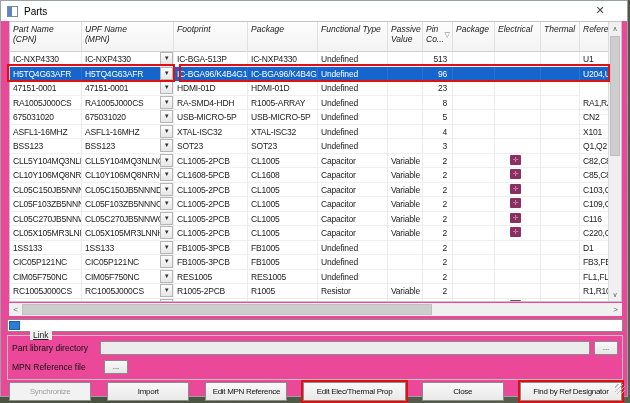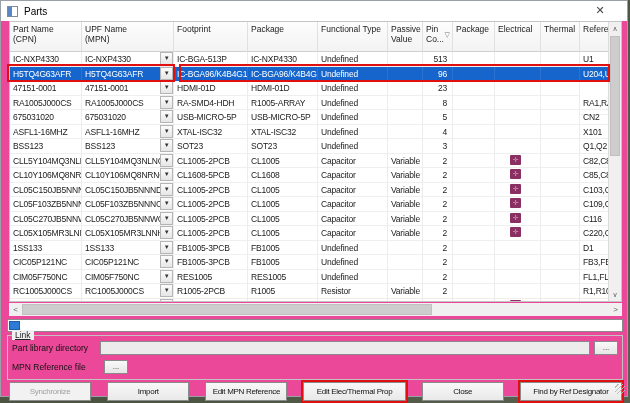--- a/index.html
+++ b/index.html
@@ -15,21 +15,21 @@
   }
   
   .titlebar{position:absolute;left:0;top:0;width:100%;height:20px;background:#ffffff;display:flex;align-items:center;}
   .title-icon{width:11px;height:11px;margin-left:6px;border:1px solid #7d8aa0;background:#fff;position:relative;box-sizing:border-box;}
   .title-icon::before{content:"";position:absolute;left:0;top:0;width:4px;height:9px;background:#5b86c5;}
   .title-text{font-size:10px;color:#000;margin-left:6px;}
   .close-btn{position:absolute;right:18px;top:1px;width:18px;height:16px;text-align:center;line-height:16px;font-size:11px;color:#444;cursor:default;}
   
   .table-area{position:absolute;left:8px;top:20px;width:613px;height:281px;background:#fff;border:1px solid #c5c5c5;box-sizing:border-box;overflow:hidden;}
   .grid{position:absolute;left:0;top:0;width:600px;}
-  .hrow{display:flex;height:30px;}
+  .hrow{display:flex;height:30px;font-style:italic;}
   .hcell{box-sizing:border-box;background:linear-gradient(#fdfdfd,#f3f3f3);border-right:1px solid #e0e0e0;border-bottom:1px solid #cfcfcf;
          font-size:8.5px;color:#222;padding:2px 3px;white-space:pre-line;line-height:1.2;overflow:hidden;position:relative;}
   .sort-glyph{position:absolute;right:2px;top:9px;font-size:7px;color:#777;}
   .row{display:flex;height:14.5px;}
   .cell{box-sizing:border-box;border-right:1px solid #ececec;border-bottom:1px solid #efefef;
         font-size:8.5px;color:#1a1a1a;padding:1px 3px;white-space:nowrap;overflow:hidden;letter-spacing:-0.2px;line-height:12px;position:relative;}
   .cell.num{text-align:right;padding-right:5px;}
   .row.selected .cell{background:#1565cc;color:#fff;border-right-color:#2a72d2;border-bottom-color:#1565cc;}
   .combo{position:absolute;right:0;top:0;width:13px;height:13px;background:linear-gradient(#fcfcfc,#e6e6e6);
          border:1px solid #b5b5b5;box-sizing:border-box;font-size:6px;color:#333;text-align:center;line-height:11px;}
@@ -43,21 +43,21 @@
   
   .hscroll{position:absolute;left:8px;top:302px;width:613px;height:13px;background:#f0f0f0;display:flex;align-items:stretch;}
   .hs-left,.hs-right{width:13px;font-size:8px;color:#606060;text-align:center;line-height:13px;}
   .hs-track{flex:1;position:relative;}
   .hs-thumb{position:absolute;left:0;top:1px;height:11px;width:410px;background:#cdcdcd;border:1px solid #c0c0c0;box-sizing:border-box;}
   
   .progress{position:absolute;left:6px;top:318px;width:616px;height:13px;background:#fff;border:1px solid #8a8a8a;box-sizing:border-box;}
   .progress-thumb{position:absolute;left:1px;top:1px;width:11px;height:9px;background:#2e7bd6;border:1px solid #1d5fae;box-sizing:border-box;}
   
   .link-group{position:absolute;left:6px;top:334px;width:616px;height:45px;border:1px solid #c2c2c2;box-sizing:border-box;}
-  .link-legend{position:absolute;left:4px;top:-6px;background:#f0f0f0;padding:0 3px;font-size:8.5px;color:#222;text-decoration:underline;}
+  .link-legend{position:absolute;left:22px;top:-6px;background:#f0f0f0;padding:0 3px;font-size:8.5px;color:#222;text-decoration:underline;}
   .link-row{position:absolute;left:4px;right:4px;height:15px;display:flex;align-items:center;}
   .link-row.r1{top:4px;} .link-row.r2{top:23px;}
   .link-label{width:88px;font-size:8.5px;color:#111;flex:none;}
   .link-input{flex:1;height:14px;border:1px solid #8a8a8a;background:#fff;font-size:8.5px;color:#111;
               font-family:"Liberation Sans",sans-serif;padding:0 3px;box-sizing:border-box;letter-spacing:-0.2px;}
   .link-input.dim{background:#ececec;}
   .browse-btn{width:24px;height:14px;margin-left:4px;flex:none;border:1px solid #8a8a8a;background:linear-gradient(#f9f9f9,#e6e6e6);
               font-size:8px;color:#333;text-align:center;line-height:11px;box-sizing:border-box;}
   
   .btn-row{position:absolute;left:8px;top:381px;width:613px;height:19px;display:flex;gap:16px;}

